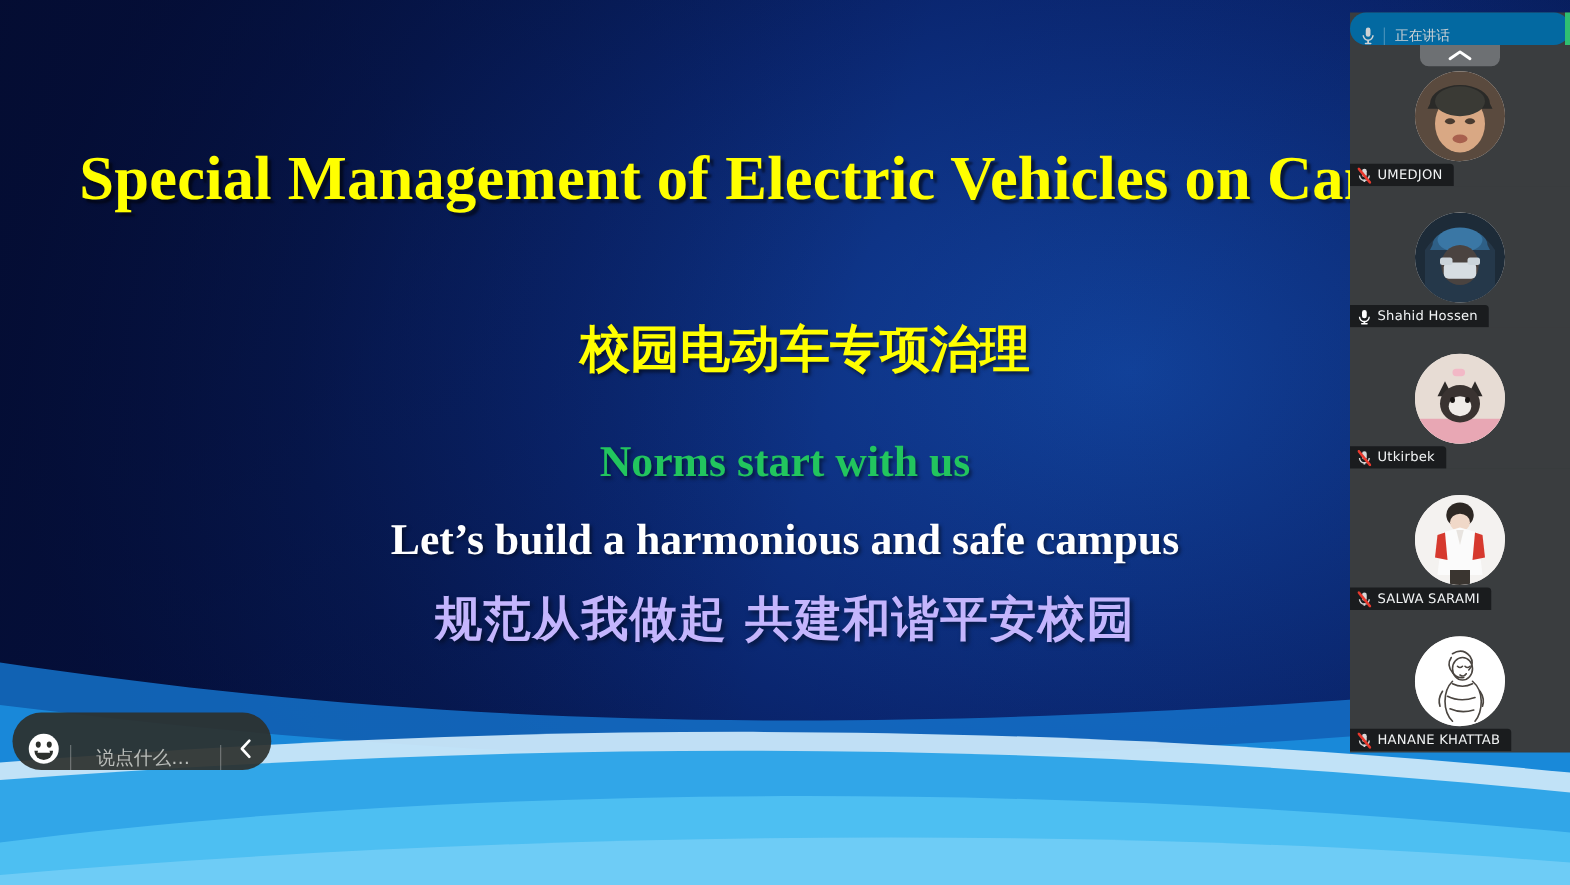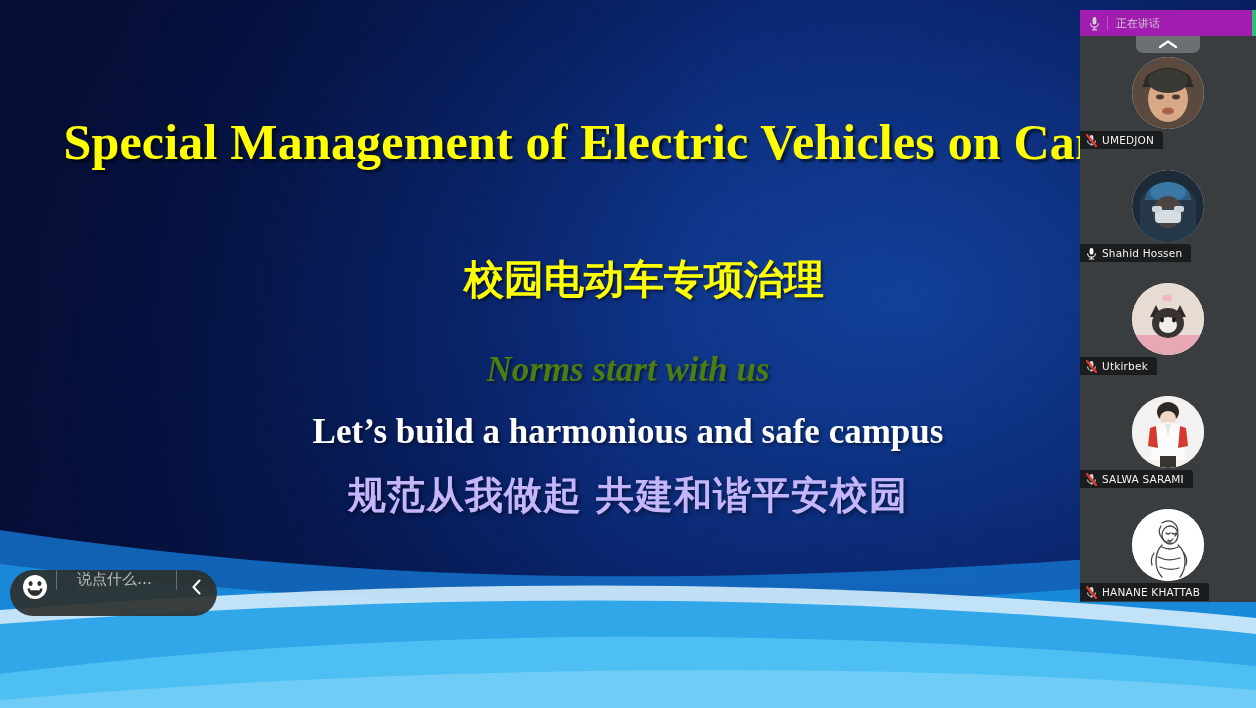--- a/index.html
+++ b/index.html
@@ -51,23 +51,22 @@
     position:absolute; left:0; right:0; top:252px;
     color:#ffff00;
     font-size:40px;
     font-weight:bold;
     font-family:"DejaVu Sans", sans-serif;
     text-shadow:2px 2px 3px rgba(0,0,0,.55);
     margin-left:32px;
   }
   .line-en-1 {
     position:absolute; left:0; right:0; top:350px;
-    color:#4d7c0f; font-size:35px; font-weight:bold;
+    color:#22c55e; font-size:35px; font-weight:bold;
     text-shadow:2px 2px 3px rgba(0,0,0,.45);
-    font-style:italic;
   }
   .line-en-2 {
     position:absolute; left:0; right:0; top:412px;
     color:#ffffff; font-size:35px; font-weight:bold;
     text-shadow:2px 2px 3px rgba(0,0,0,.45);
   }
   .line-cn {
     position:absolute; left:0; right:0; top:470px;
     color:#c4b5fd; font-size:38px; font-weight:bold;
     font-family:"DejaVu Sans", sans-serif;
@@ -77,21 +76,21 @@
   .date-line {
     position:absolute; left:0; right:0; top:594px;
     color:#ffffff; font-size:30px; font-weight:bold;
     text-shadow:2px 2px 4px rgba(0,0,0,.4);
   }
 
   
   .composer {
     position:absolute; left:10px; top:570px;
     height:46px;
-    display:flex; align-items:flex-start;
+    display:flex; align-items:flex-end;
     background:rgba(44,48,44,.92);
     border-radius:23px;
     padding:0 6px 0 8px;
   }
   .composer .emoji-btn {
     width:34px; height:34px; border-radius:50%;
     display:flex; align-items:center; justify-content:center;
     font-size:23px; color:#ffffff; line-height:1;
   }
   .composer .divider {
@@ -112,23 +111,24 @@
 
   
   .filmstrip {
     position:absolute; right:0; top:10px;
     width:176px; height:592px;
     background:#3a3d3f;
   }
   .speaking-bar {
     position:absolute; left:0; top:0;
     width:176px; height:26px;
-    background:#a21caf;
-    display:flex; align-items:center;
+    background:#0369a1;
+    display:flex; align-items:flex-end;
     padding-left:7px;
+    border-radius:13px;
   }
   .speaking-bar .mic-glyph {
     width:14px; height:16px;
     display:flex; align-items:center; justify-content:center;
     margin-right:6px;
   }
   .speaking-bar .sep {
     width:1px; height:14px; background:rgba(255,255,255,.25);
     margin-right:8px;
   }

